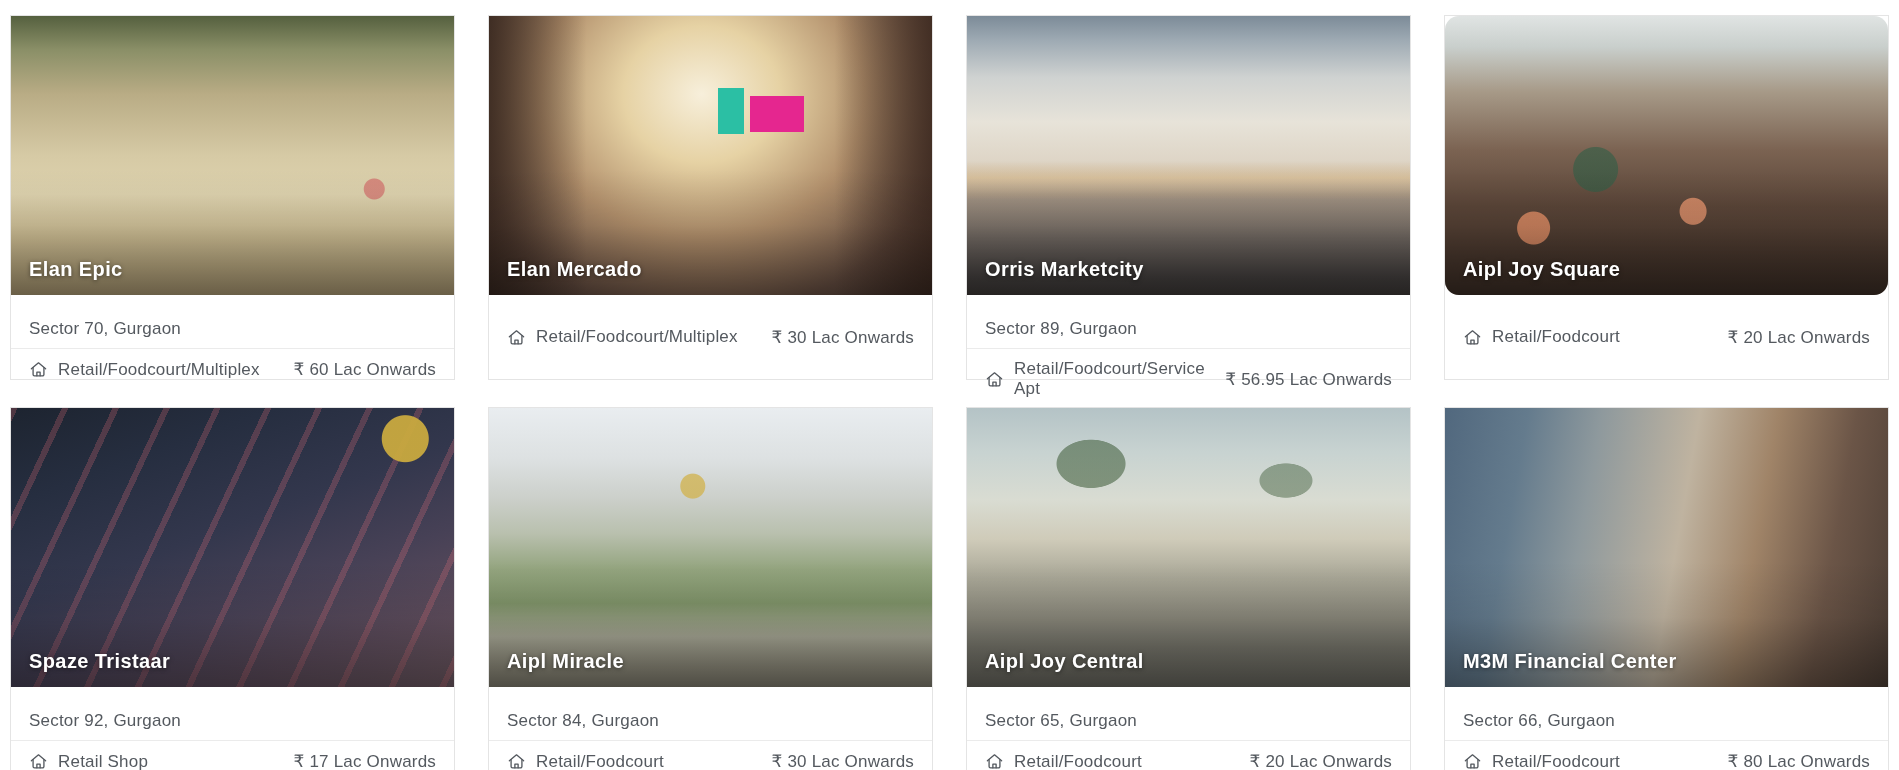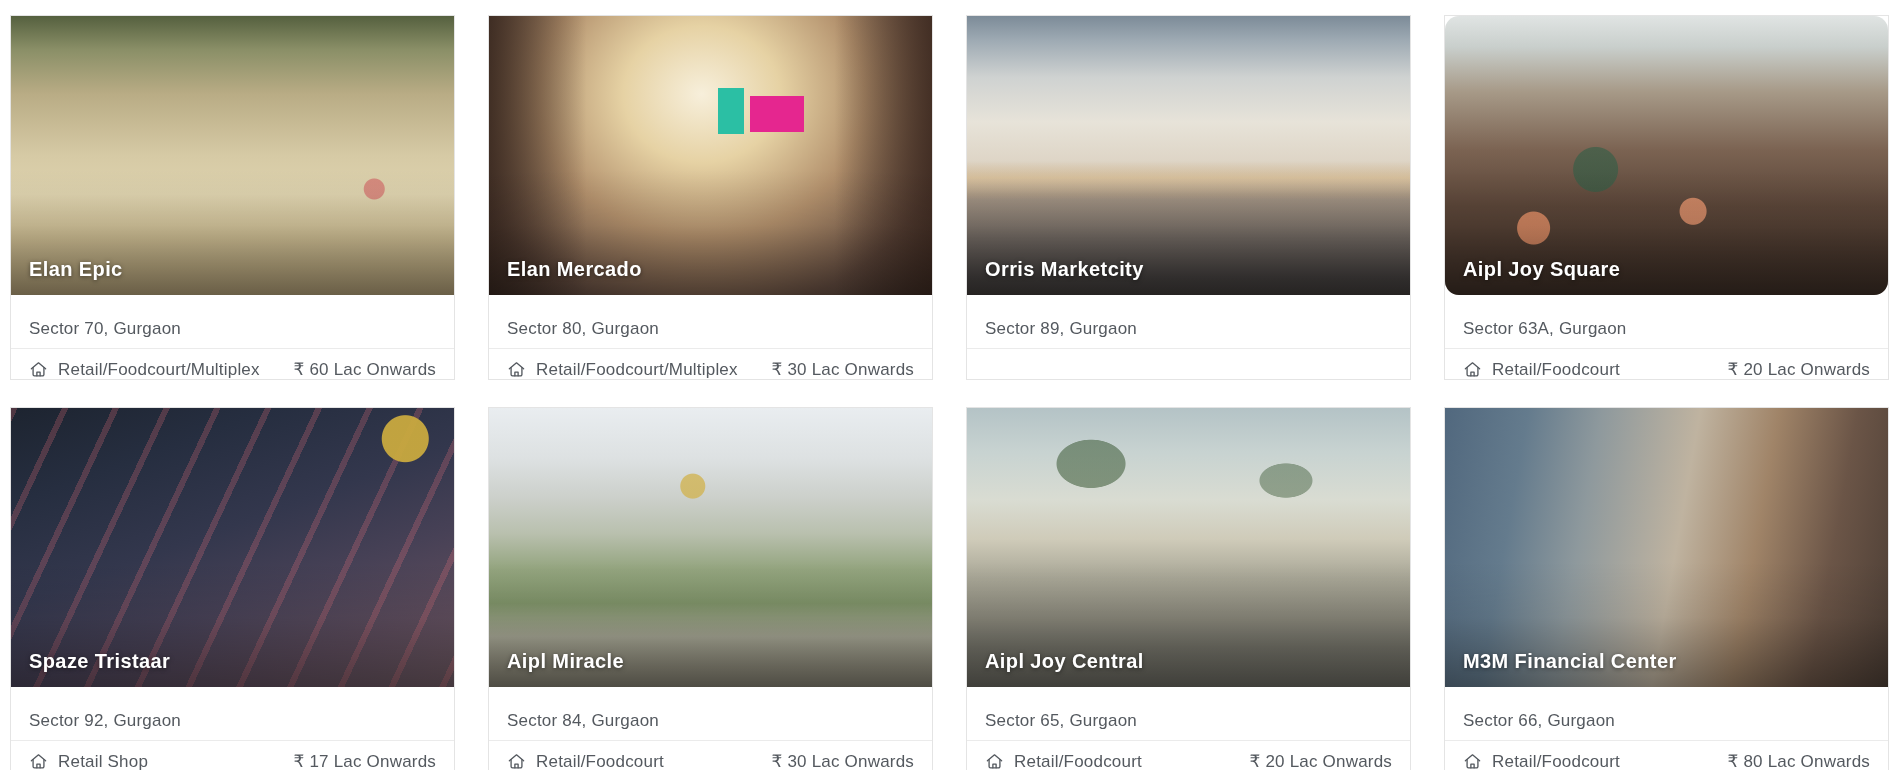--- a/index.html
+++ b/index.html
@@ -115,21 +115,20 @@
       </div>
       <div class="card-price">₹ 60 Lac Onwards</div>
     </div>
   </article>
 
   <article class="card">
     <div class="card-image img-1" aria-label="elan-mercado-mall-interior-render">
       <div class="img-overlay"></div>
       <h3 class="card-title">Elan Mercado</h3>
     </div>
-    <div class="card-location">Sector 80, Gurgaon</div>
     <div class="card-footer">
       <div class="card-type">
         <span class="home-icon">
           <svg width="19" height="19" viewBox="0 0 20 20" fill="none" stroke="#54595f" stroke-width="1.4" stroke-linecap="round" stroke-linejoin="round">
               <path d="M2.5 9.2 10 3l7.5 6.2"></path>
               <path d="M4.3 8v7.2a1.5 1.5 0 0 0 1.5 1.5h8.4a1.5 1.5 0 0 0 1.5-1.5V8"></path>
               <path d="M8.3 16.7v-3.9h3.4v3.9"></path>
             </svg>
         </span>
         <span>Retail/Foodcourt/Multiplex</span>
@@ -137,28 +136,40 @@
       <div class="card-price">₹ 30 Lac Onwards</div>
     </div>
   </article>
 
   <article class="card">
     <div class="card-image img-2" aria-label="orris-marketcity-exterior-render">
       <div class="img-overlay"></div>
       <h3 class="card-title">Orris Marketcity</h3>
     </div>
     <div class="card-location">Sector 89, Gurgaon</div>
+    <div class="card-footer">
+      <div class="card-type">
+        <span class="home-icon">
+          <svg width="19" height="19" viewBox="0 0 20 20" fill="none" stroke="#54595f" stroke-width="1.4" stroke-linecap="round" stroke-linejoin="round">
+              <path d="M2.5 9.2 10 3l7.5 6.2"></path>
+              <path d="M4.3 8v7.2a1.5 1.5 0 0 0 1.5 1.5h8.4a1.5 1.5 0 0 0 1.5-1.5V8"></path>
+              <path d="M8.3 16.7v-3.9h3.4v3.9"></path>
+            </svg>
+        </span>
+        <span>Retail/Foodcourt/Service Apt</span>
+      </div>
+      <div class="card-price">₹ 56.95 Lac Onwards</div>
+    </div>
   </article>
 
   <article class="card">
     <div class="card-image img-3" aria-label="aipl-joy-square-atrium-render">
       <div class="img-overlay"></div>
       <h3 class="card-title">Aipl Joy Square</h3>
     </div>
-    <div class="card-location">Sector 63A, Gurgaon</div>
     <div class="card-footer">
       <div class="card-type">
         <span class="home-icon">
           <svg width="19" height="19" viewBox="0 0 20 20" fill="none" stroke="#54595f" stroke-width="1.4" stroke-linecap="round" stroke-linejoin="round">
               <path d="M2.5 9.2 10 3l7.5 6.2"></path>
               <path d="M4.3 8v7.2a1.5 1.5 0 0 0 1.5 1.5h8.4a1.5 1.5 0 0 0 1.5-1.5V8"></path>
               <path d="M8.3 16.7v-3.9h3.4v3.9"></path>
             </svg>
         </span>
         <span>Retail/Foodcourt</span>

